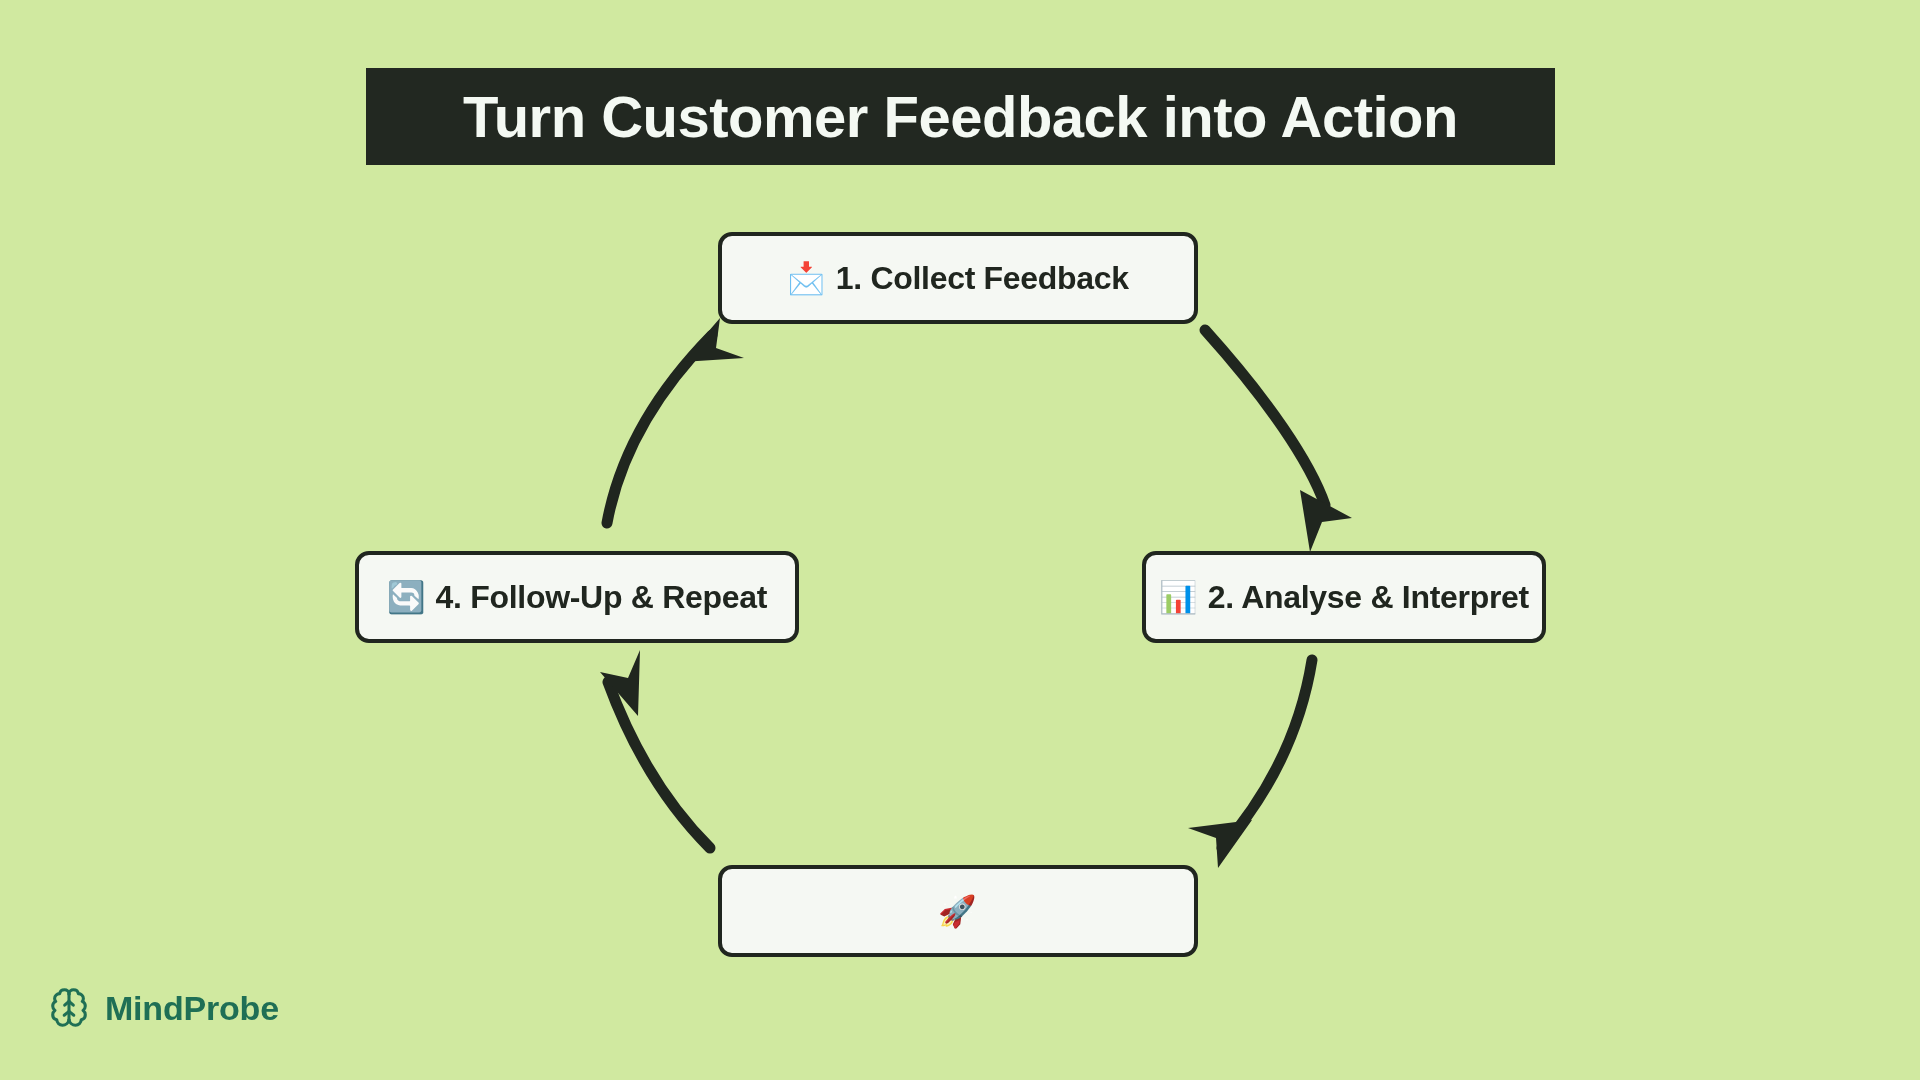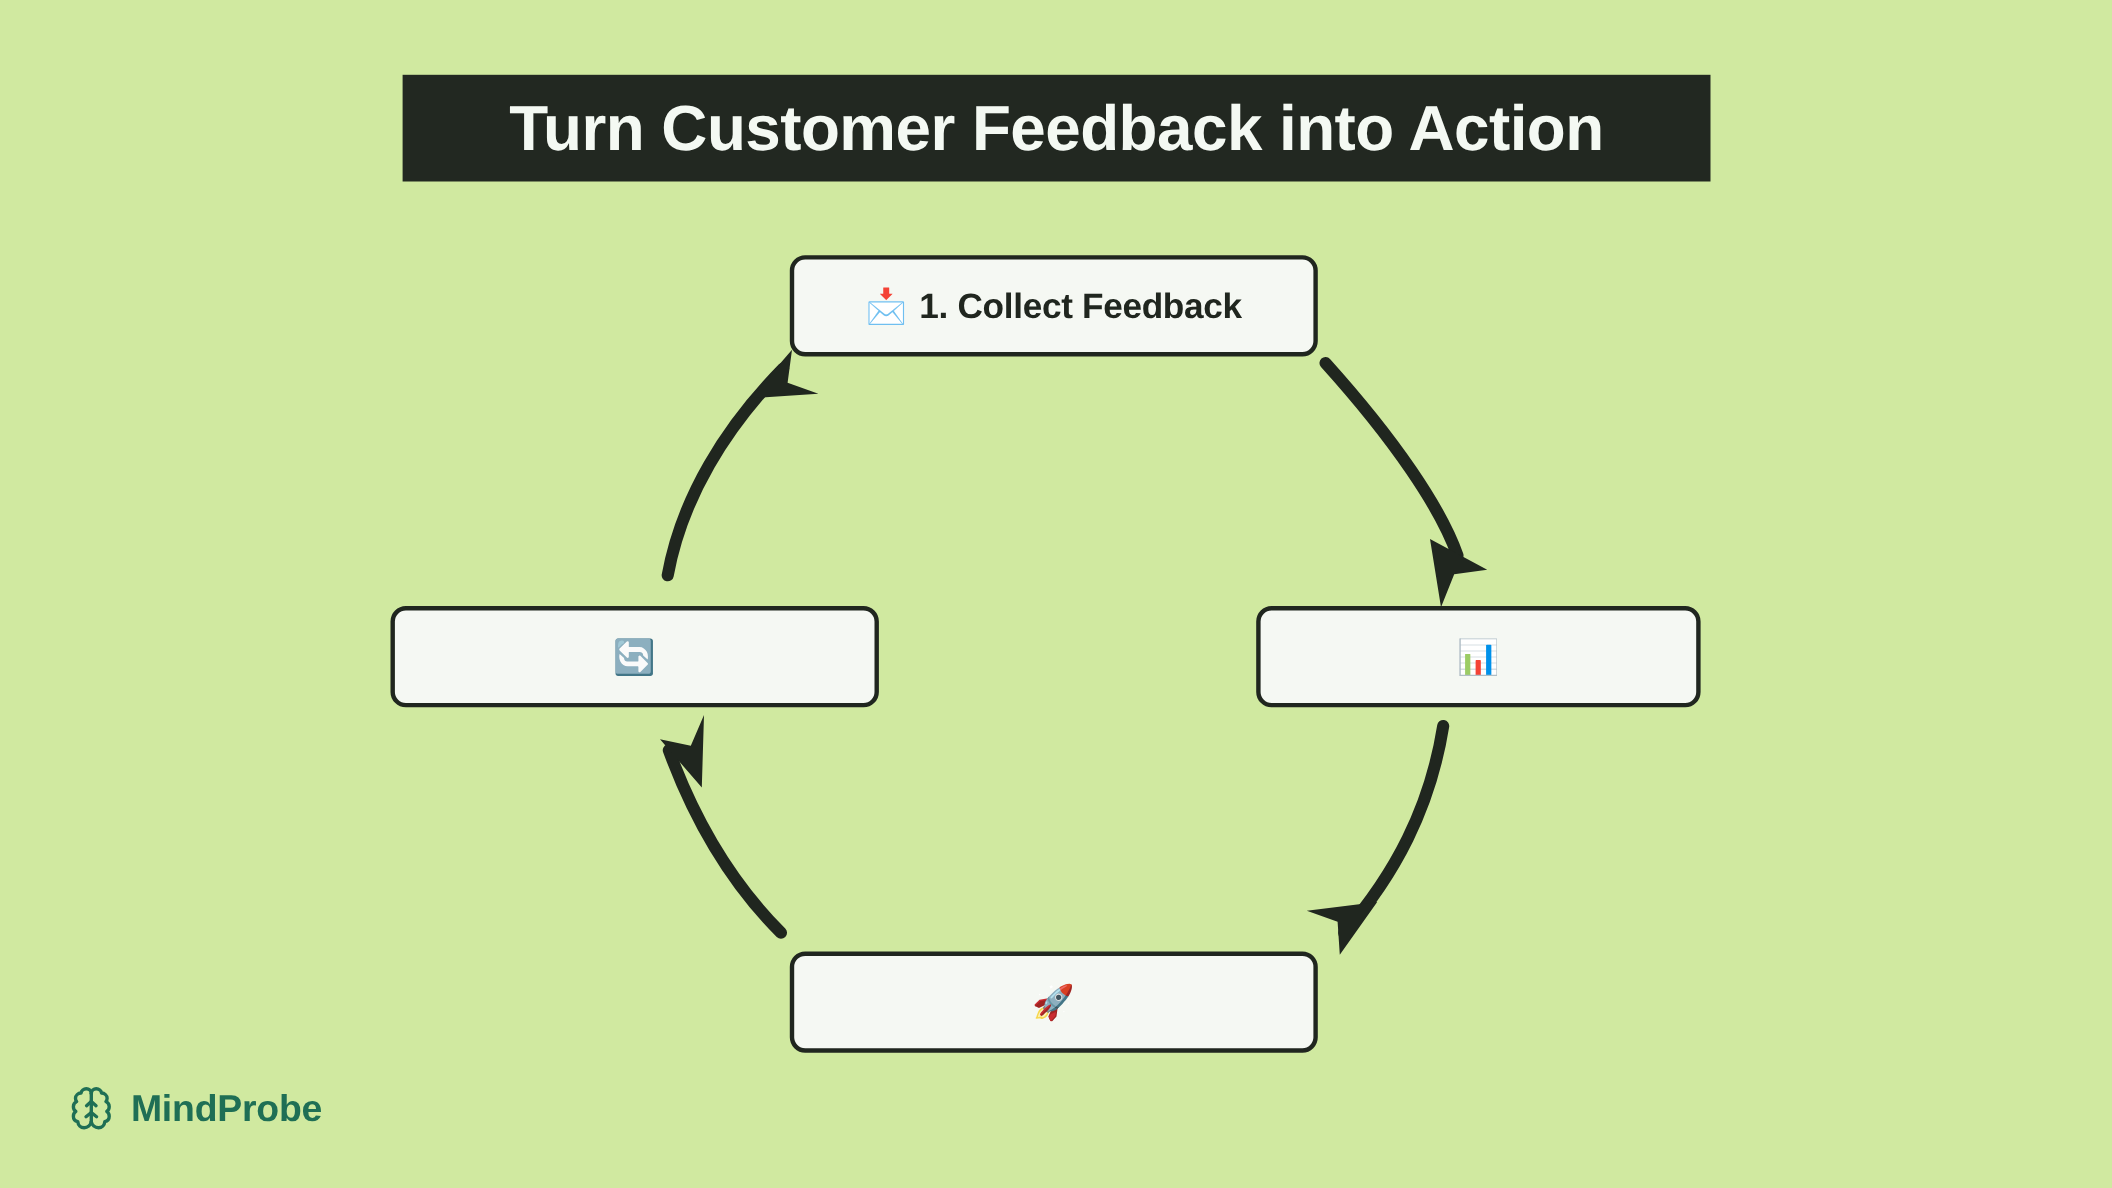--- a/index.html
+++ b/index.html
@@ -86,21 +86,21 @@
   }
 
   #step-1 { left: 718px; top: 232px; width: 480px; height: 92px; }
   #step-2 { left: 1142px; top: 551px; width: 404px; height: 92px; }
   #step-3 { left: 718px; top: 865px; width: 480px; height: 92px; }
   #step-4 { left: 355px; top: 551px; width: 444px; height: 92px; }
 
   
   #brand {
     position: absolute;
-    left: 60px;
+    left: 46px;
     top: 985px;
     display: flex;
     align-items: center;
     gap: 13px;
   }
   #brand-icon {
     width: 46px;
     height: 46px;
     display: block;
   }
@@ -148,32 +148,34 @@
   <div class="step-box" id="step-1">
     <div class="step-inner">
       <span class="step-emoji">📩</span>
       <span class="step-label">1. Collect Feedback</span>
     </div>
   </div>
 
   <div class="step-box" id="step-2">
     <div class="step-inner">
       <span class="step-emoji">📊</span>
+      <span class="step-label">2. Analyse &amp; Interpret</span>
     </div>
   </div>
 
   <div class="step-box" id="step-3">
     <div class="step-inner">
       <span class="step-emoji">🚀</span>
     </div>
   </div>
 
   <div class="step-box" id="step-4">
     <div class="step-inner">
       <span class="step-emoji">🔄</span>
+      <span class="step-label">4. Follow-Up &amp; Repeat</span>
     </div>
   </div>
 
   <div id="brand">
     <svg id="brand-icon" viewBox="0 0 48 48" xmlns="http://www.w3.org/2000/svg">
       <g fill="none" stroke="#1f6f55" stroke-width="3.2" stroke-linecap="round" stroke-linejoin="round">
         <path d="M24 9.5 C24 6.6 21.7 5 19.3 5 C16.7 5 14.6 6.7 14.3 9 C11.4 9.2 9 11.3 9 14 C9 15.2 9.4 16.3 10.1 17.1 C8.2 18 7 19.8 7 22 C7 23.9 7.9 25.5 9.3 26.5 C7.9 27.5 7 29.2 7 31 C7 33.6 8.8 35.7 11.2 36.2 C11.4 39.4 14 42 17.2 42 C20.6 42 23.3 39.5 24 36.5"></path>
         <path d="M24 9.5 C24 6.6 26.3 5 28.7 5 C31.3 5 33.4 6.7 33.7 9 C36.6 9.2 39 11.3 39 14 C39 15.2 38.6 16.3 37.9 17.1 C39.8 18 41 19.8 41 22 C41 23.9 40.1 25.5 38.7 26.5 C40.1 27.5 41 29.2 41 31 C41 33.6 39.2 35.7 36.8 36.2 C36.6 39.4 34 42 30.8 42 C27.4 42 24.7 39.5 24 36.5"></path>
         <path d="M24 9.5 L24 36.5"></path>
         <path d="M24 17 L19.5 21"></path>

